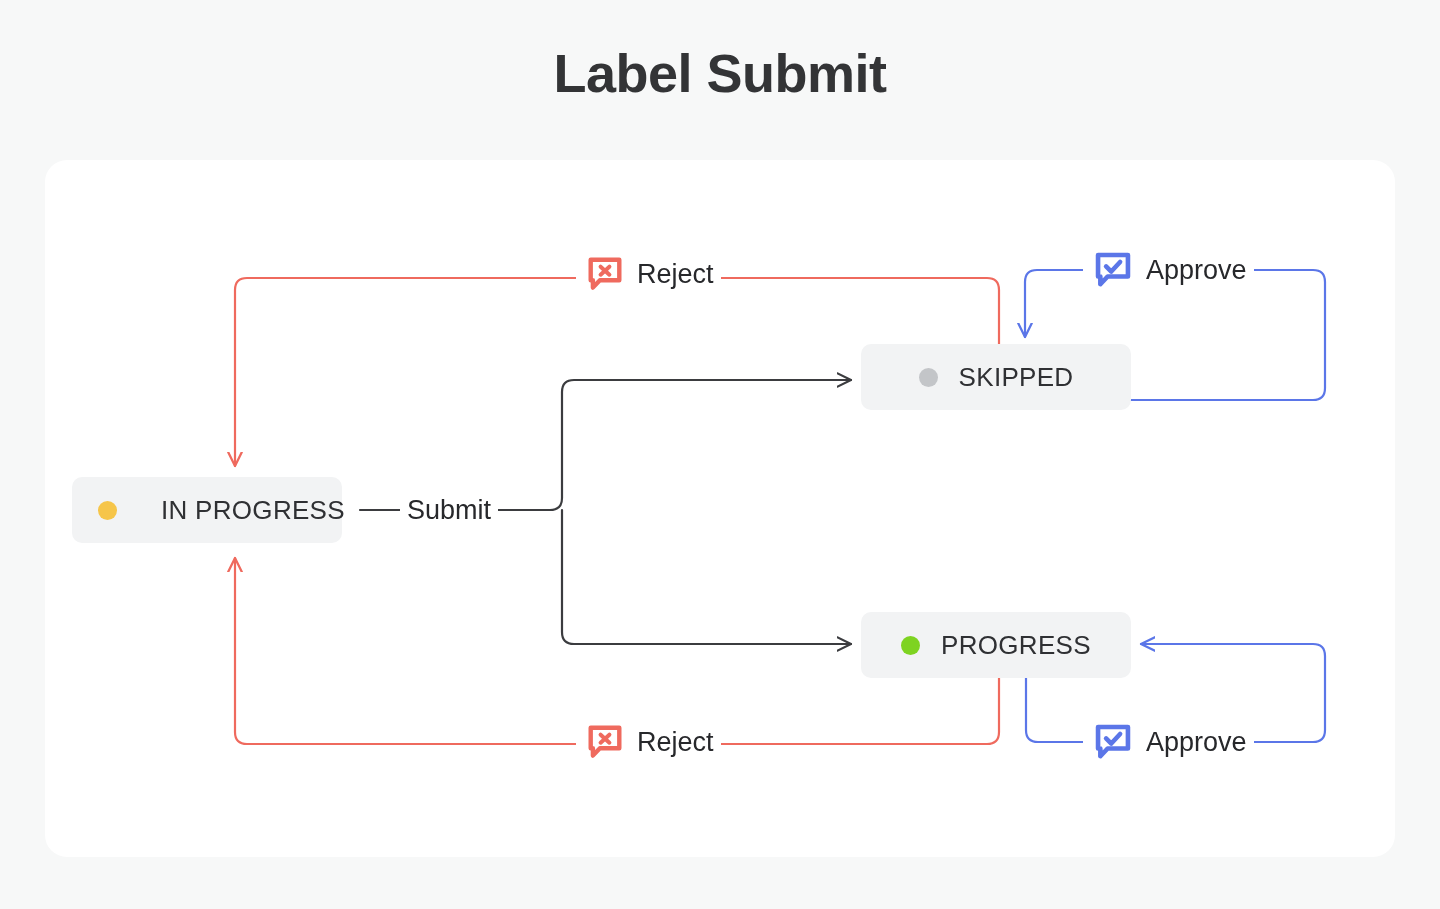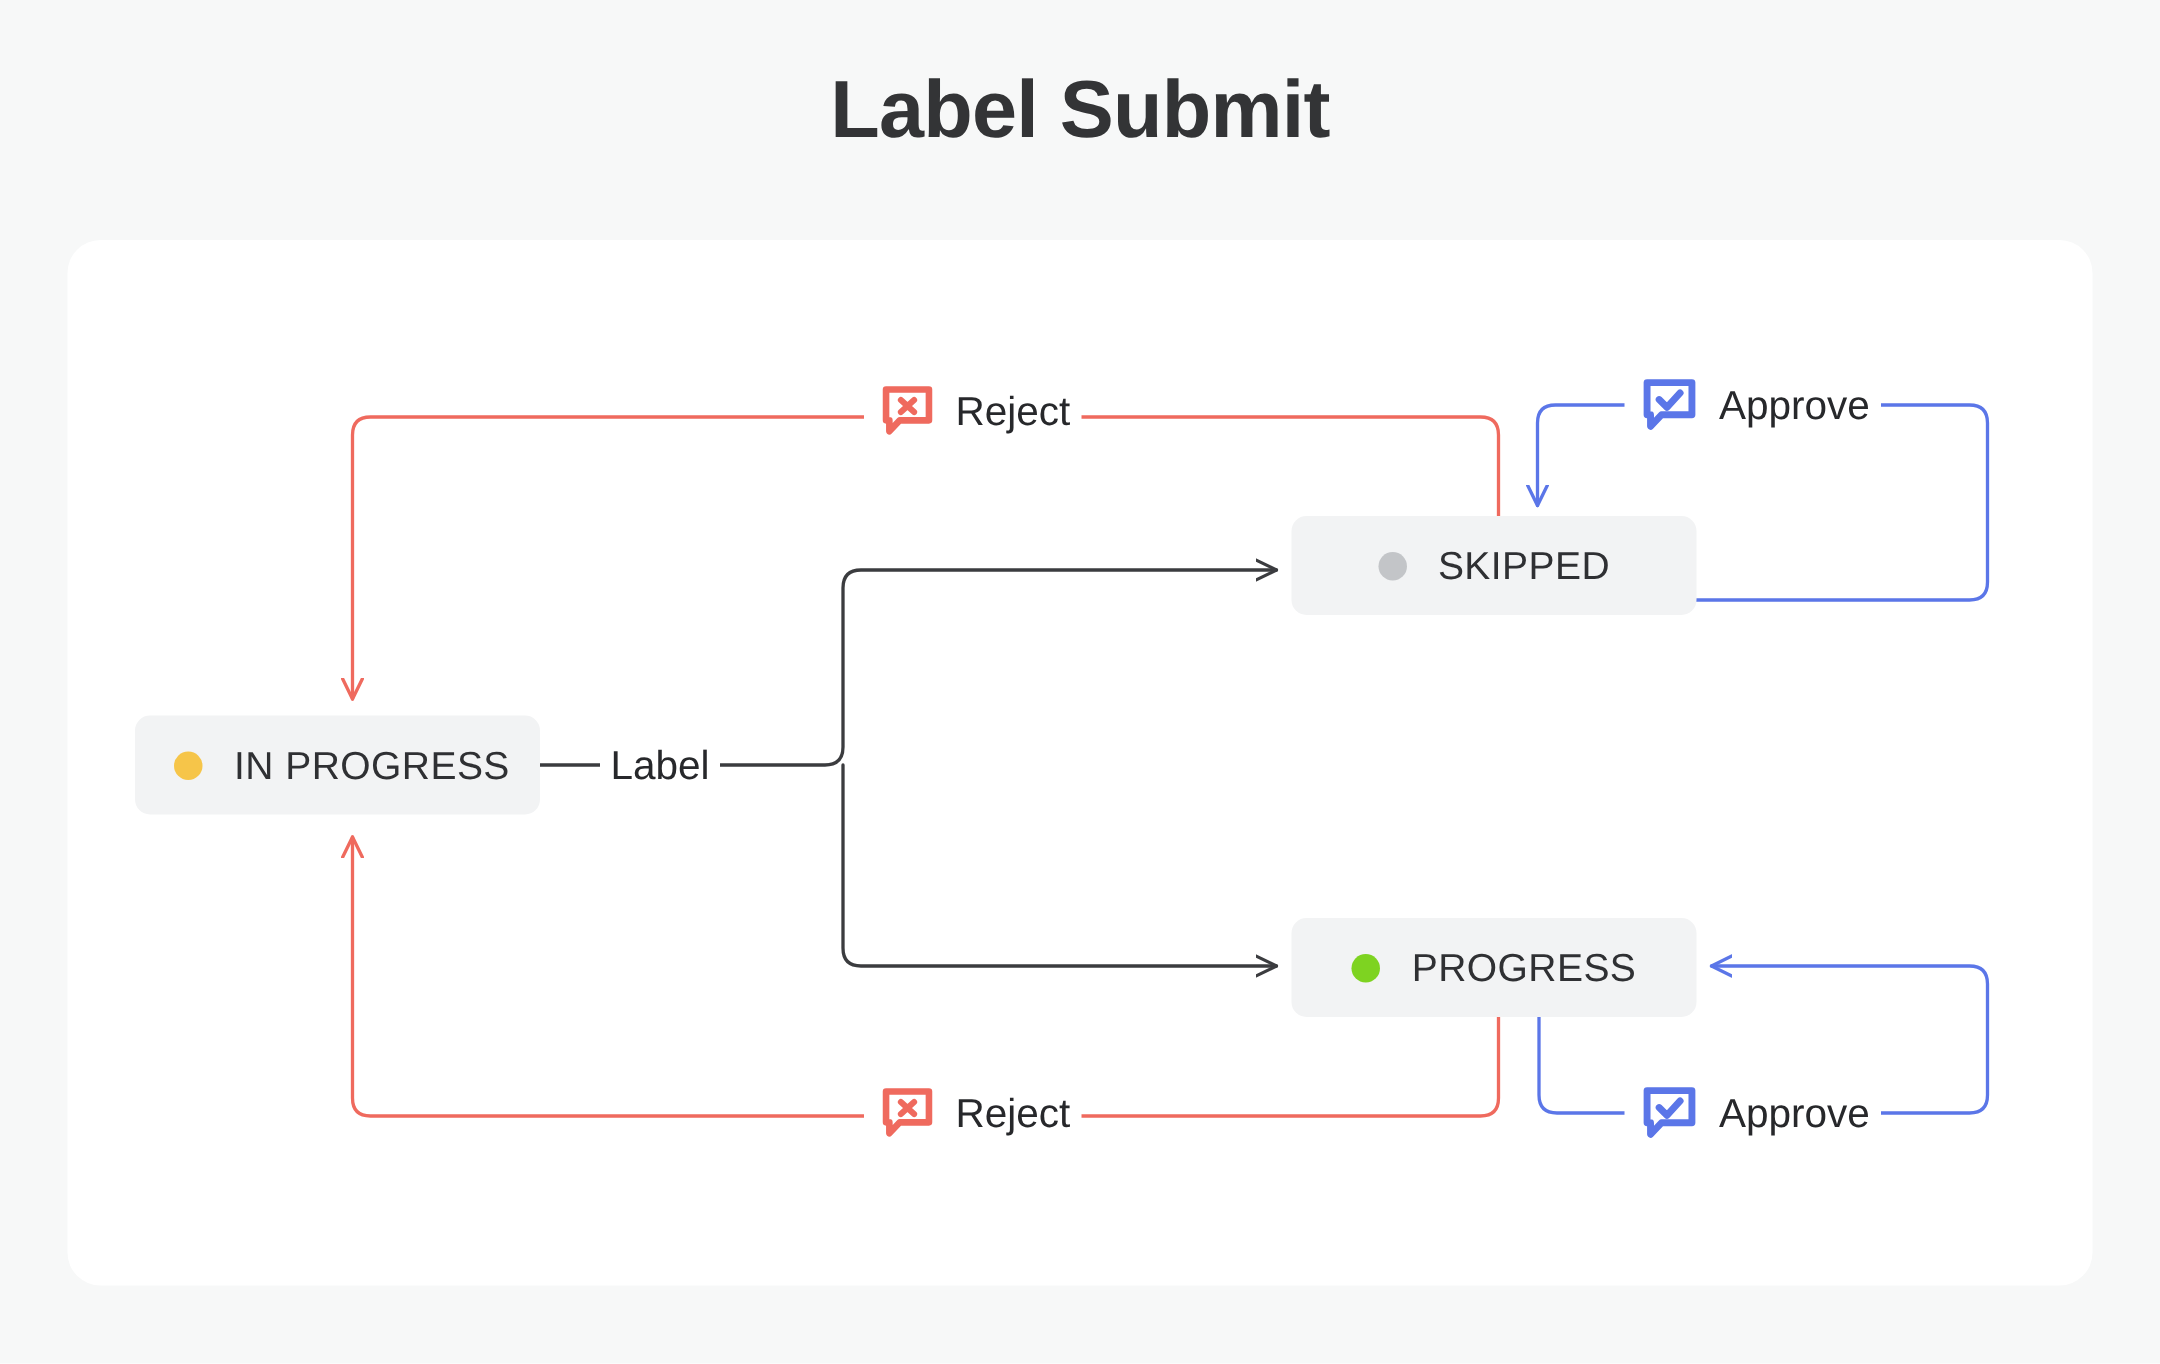--- a/index.html
+++ b/index.html
@@ -63,21 +63,21 @@
     margin-right: 21px;
   }
   .node .node-label {
     font-size: 26px;
     font-weight: 500;
     color: #2f3033;
     letter-spacing: 0.3px;
     white-space: nowrap;
   }
 
-  #node-in-progress { left: 45px;  top: 317px; width: 270px; }
+  #node-in-progress { left: 27px;  top: 317px; width: 270px; gap: 23px; }
   #node-skipped     { left: 816px; top: 184px; width: 270px; justify-content: center; }
   #node-submitted   { left: 816px; top: 452px; width: 270px; justify-content: center; }
 
   .edge-label {
     position: absolute;
     display: flex;
     align-items: center;
     background: #ffffff;
     padding: 0 7px;
     height: 44px;
@@ -143,21 +143,21 @@
     <span class="dot" style="background:#c3c5c8"></span>
     <span class="node-label">SKIPPED</span>
   </div>
 
   <div class="node" id="node-submitted">
     <span class="dot" style="background:#7ed321"></span>
     <span class="node-label">PROGRESS</span>
   </div>
 
   <div class="edge-label" id="label-submit">
-    <span class="etext">Label</span>
+    <span class="etext">Submit</span>
   </div>
 
   <div class="edge-label" id="label-reject-top">
     <svg class="bubble" width="44" height="44" viewBox="0 0 24 24" fill="none">
       <path d="M4.2 4.2 H19.8 V15.4 H9.2 L5.4 19.4 V15.4 H4.2 Z" stroke="#ef6a5e" stroke-width="2.4" stroke-linejoin="round"></path>
       <path d="M9.6 8 L14.4 12.4 M14.4 8 L9.6 12.4" stroke="#ef6a5e" stroke-width="2.2" stroke-linecap="round"></path>
     </svg>
     <span class="etext">Reject</span>
   </div>
 

